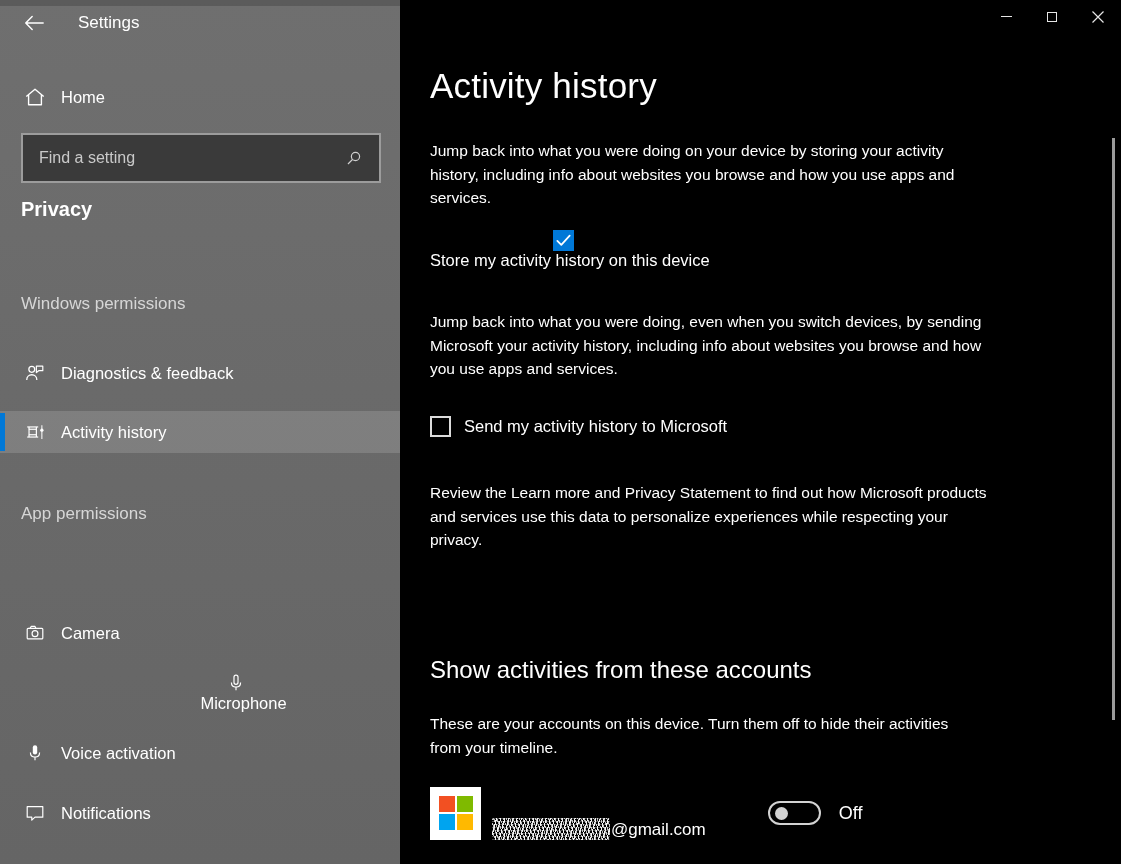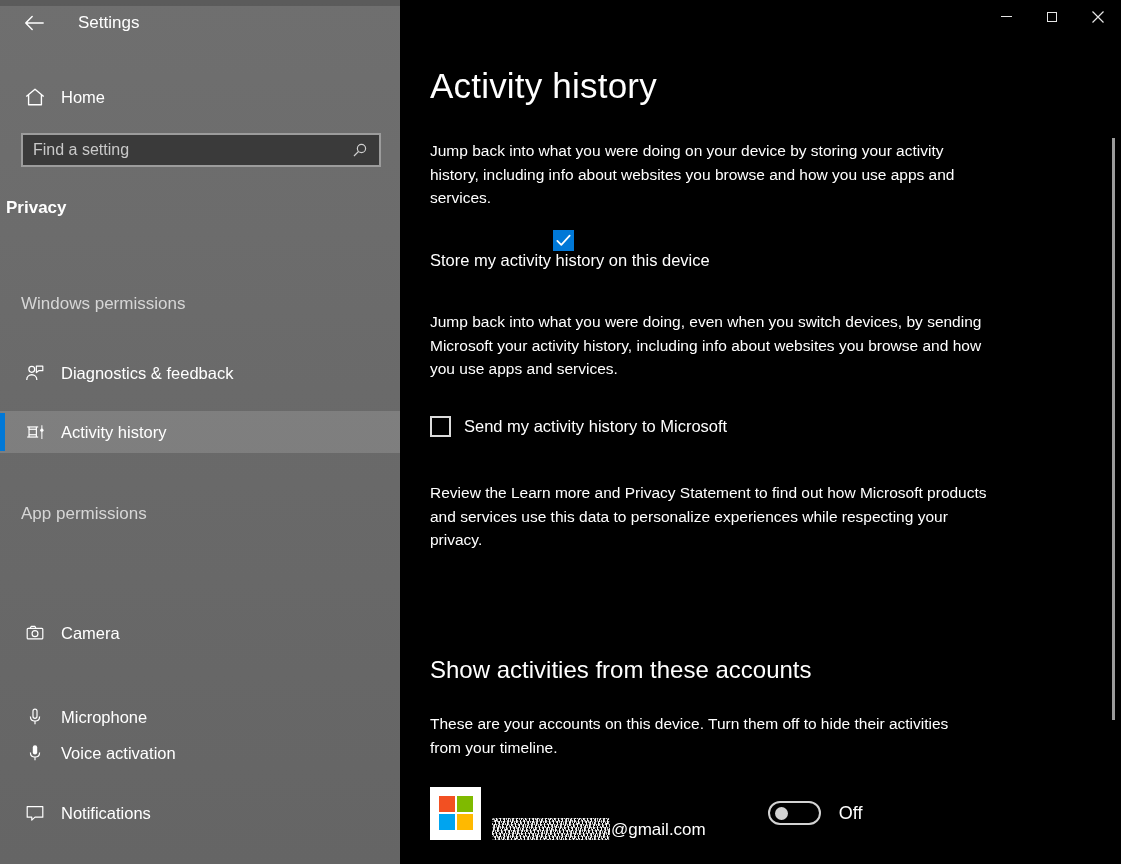--- a/index.html
+++ b/index.html
@@ -26,30 +26,30 @@
     position:absolute; left:0; width:463px; height:42px;
     display:flex; align-items:center; padding-left:24px; cursor:pointer;
   }
   .nav-row .icn { width:22px; height:22px; margin-right:15px; flex:0 0 22px; }
   .nav-row .lbl { font-size:16.5px; color:#fff; white-space:nowrap; }
   .nav-row.selected { background:rgba(255,255,255,0.14); }
   .nav-row.selected::before {
     content:""; position:absolute; left:0; top:2px; bottom:2px; width:5px; background:#0078d7;
   }
   .search-box {
-    position:absolute; left:21px; top:133px; width:360px; height:34px;
+    position:absolute; left:21px; top:133px; width:360px; height:50px;
     background:#3a3a3a; border:2px solid #9c9c9c;
-    display:flex; align-items:center; padding:0 10px;
+    display:flex; align-items:center; padding:0 16px;
   }
   .search-box input {
     flex:1; background:transparent; border:none; outline:none;
     color:#c9c9c9; font-size:16px; font-family:inherit;
   }
   .search-box input::placeholder { color:#c9c9c9; opacity:1; }
-  .group-title { position:absolute; left:6px; font-size:17px; font-weight:bold; color:#fff; }
+  .group-title { position:absolute; left:21px; font-size:20px; font-weight:bold; color:#fff; }
   .section-header { position:absolute; left:21px; font-size:17px; color:#d6d6d6; }
   
   .main { position:absolute; left:400px; top:0; width:721px; height:864px; background:#000; }
   .win-controls { position:absolute; top:0; right:0; display:flex; }
   .win-btn { width:46px; height:33px; display:flex; align-items:center; justify-content:center; cursor:pointer; }
   .glyph-min { width:11px; height:1px; background:#e6e6e6; display:block; }
   .glyph-max { width:10px; height:10px; border:1px solid #e6e6e6; display:block; }
   .page-title { position:absolute; left:30px; top:66px; font-size:35px; font-weight:300; letter-spacing:0.2px; color:#fff; }
   .para { position:absolute; left:30px; font-size:15.5px; line-height:23.5px; color:#fff; }
   .chk-row { position:absolute; left:30px; display:flex; align-items:center; cursor:pointer; }
@@ -158,21 +158,21 @@
     <span class="icn">
       <svg width="22" height="22" viewBox="0 0 24 24">
         <rect x="3.5" y="7" width="17" height="11.5" rx="1" stroke="#ffffff" stroke-width="1.3" fill="none"></rect>
         <path d="M6.5 7 L8 4.8 H12 L13 7" stroke="#ffffff" stroke-width="1.3" fill="none" stroke-linejoin="round"></path>
         <circle cx="12" cy="12.7" r="3.2" stroke="#ffffff" stroke-width="1.3" fill="none"></circle>
       </svg>
     </span>
     <span class="lbl">Camera</span>
   </div>
 
-  <div class="nav-row" style="top:696px;">
+  <div class="nav-row" style="top:672px;flex-direction:column;">
     <span class="icn">
       <svg width="22" height="22" viewBox="0 0 24 24">
         <rect x="9.8" y="3.5" width="4.4" height="10" rx="2.2" stroke="#ffffff" stroke-width="1.3" fill="none"></rect>
         <path d="M7 11.5 c0 3.2 2.2 5 5 5 s5-1.8 5-5" stroke="#ffffff" stroke-width="1.3" fill="none"></path>
         <path d="M12 16.5 V20" stroke="#ffffff" stroke-width="1.3"></path>
       </svg>
     </span>
     <span class="lbl">Microphone</span>
   </div>
 

